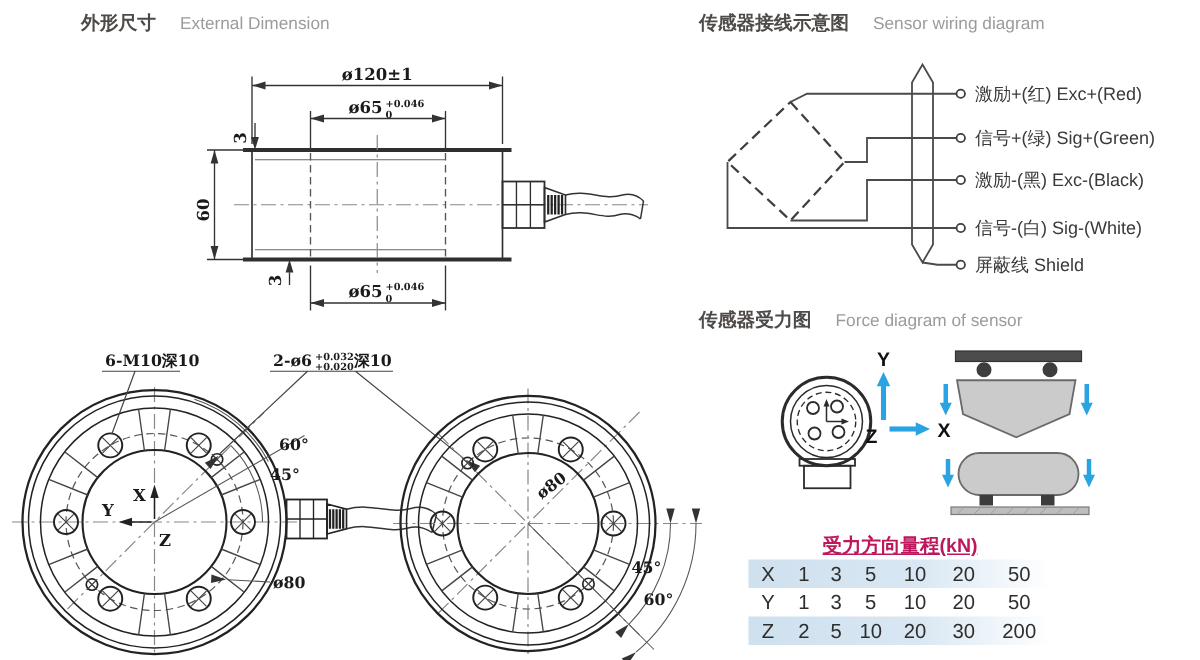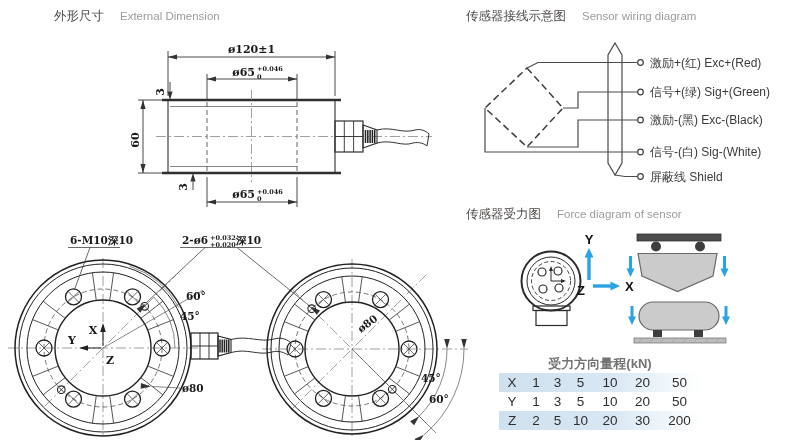--- a/index.html
+++ b/index.html
@@ -1,31 +1,31 @@
 <!DOCTYPE html>
 <html><head>
 <meta charset="utf-8">
 <style>
   html,body{margin:0;padding:0;background:#fff;}
   #canvas{position:relative;width:800px;height:440px;background:#fff;overflow:hidden;
           font-family:"Liberation Sans",sans-serif;}
   .sec-title{position:absolute;white-space:nowrap;}
-  .sec-title .zh{font-size:12.5px;font-weight:normal;color:#4e4a48;}
+  .sec-title .zh{font-size:12.5px;font-weight:bold;color:#4e4a48;}
   .sec-title .en{font-size:11.5px;color:#9b9b9b;margin-left:16px;}
   svg{position:absolute;overflow:visible;}
   .cad{font-family:"DejaVu Serif",serif;font-weight:bold;fill:#1a1a1a;font-size:11px;}
   .cad-sm{font-family:"DejaVu Serif",serif;font-weight:bold;fill:#1a1a1a;font-size:6.5px;}
   .cad-md{font-family:"DejaVu Serif",serif;font-weight:bold;fill:#1a1a1a;font-size:10.5px;}
   .wire-lbl{font-family:"Liberation Sans",sans-serif;font-size:12px;fill:#3a3a3a;}
   .axis-lbl{font-family:"Liberation Sans",sans-serif;font-size:13px;font-weight:bold;fill:#111;}
   .halo{paint-order:stroke;stroke:#fff;stroke-width:3px;}
   
   #range-table{position:absolute;left:499px;top:354px;width:202px;}
   #range-table .t-title{height:19px;line-height:19px;text-align:center;font-size:13px;
-      font-weight:bold;color:#737373;}
+      font-weight:bold;color:#be185d;text-decoration:underline;}
   #range-table .t-row{display:grid;grid-template-columns:26px 22px 21px 25px 34px 31px 43px;
       height:19px;align-items:center;font-size:13.5px;color:#2e2e2e;}
   #range-table .t-row span{text-align:center;}
   #range-table .stripe{background:linear-gradient(90deg,#cfe0ee 0%,#d8e7f3 55%,rgba(216,231,243,0) 100%);}
 </style>
 </head>
 <body>
 
 <div id="canvas">
 

